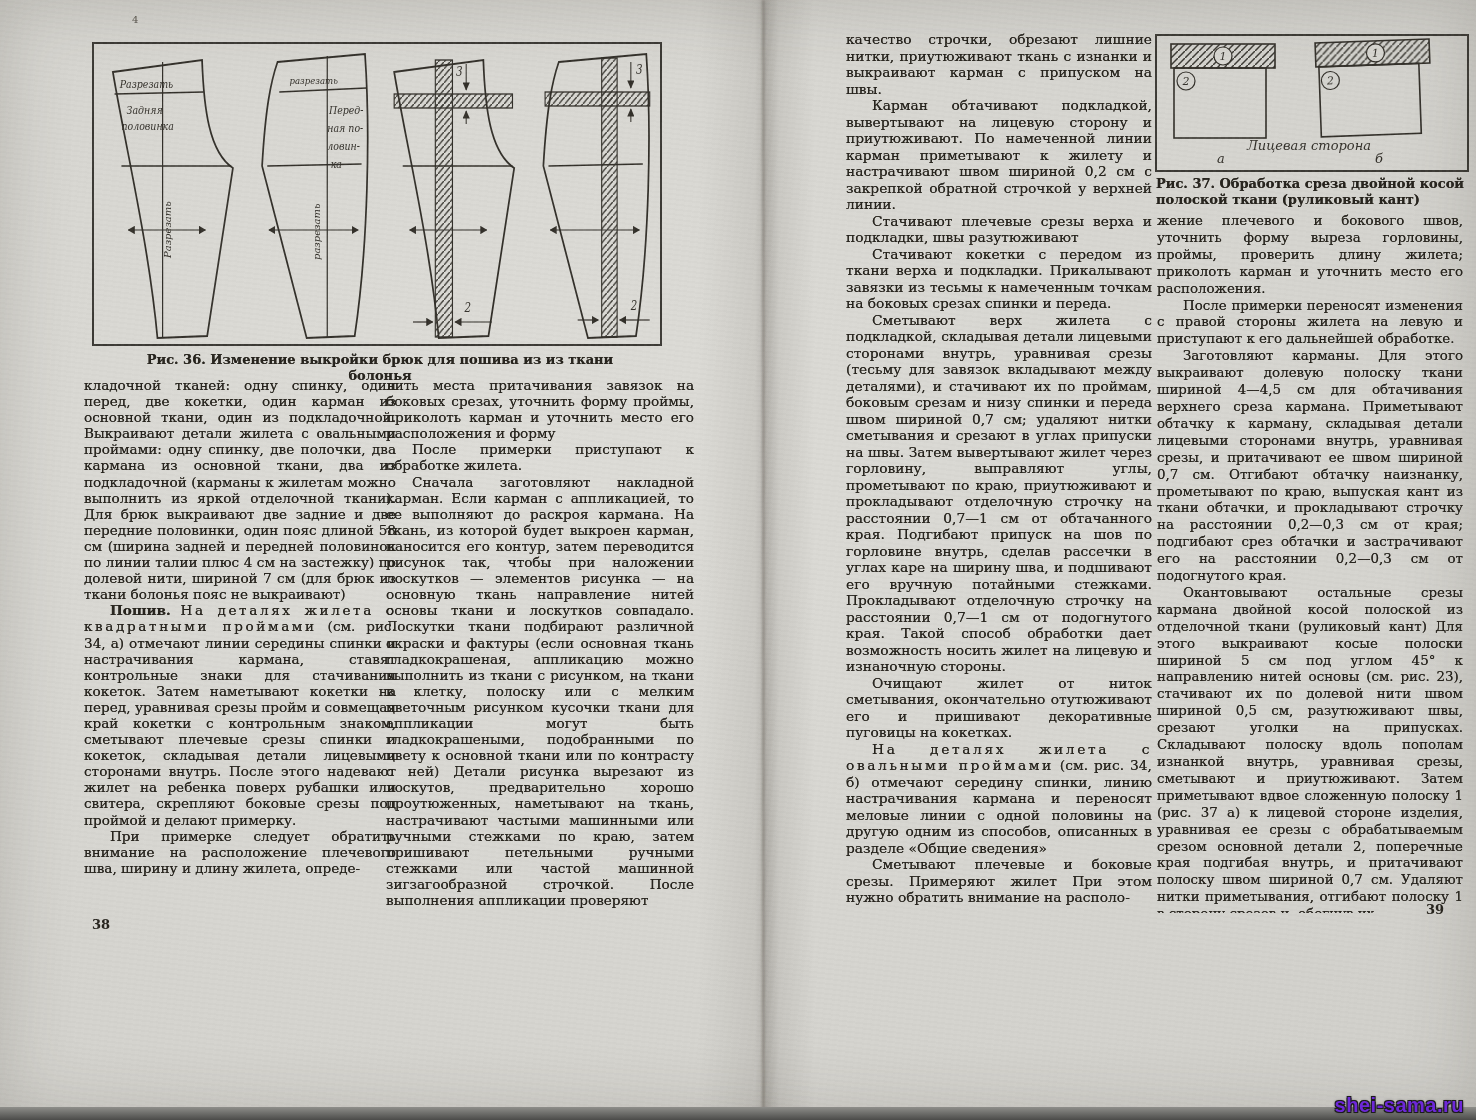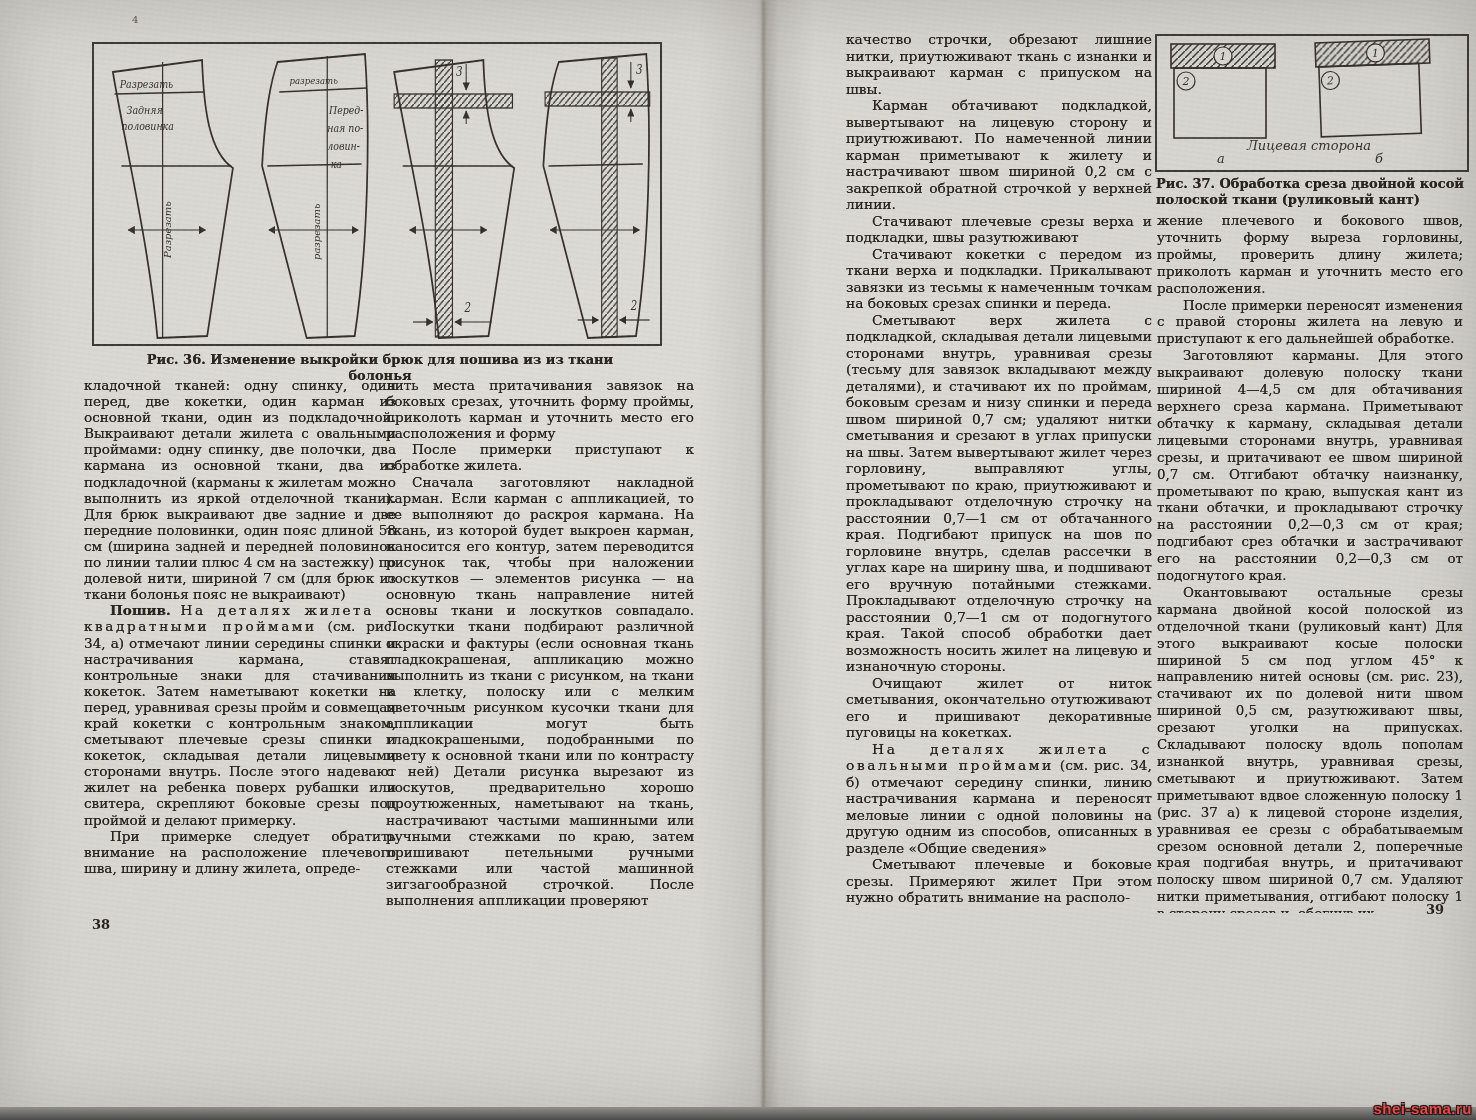--- a/index.html
+++ b/index.html
@@ -21,23 +21,23 @@
   .gutter{
     position:absolute;left:698px;top:0;width:150px;height:100%;z-index:1;
     background:linear-gradient(to right, transparent 0%, rgba(70,64,56,0.10) 38%,
       rgba(70,64,56,0.26) 46%, rgba(70,64,56,0.10) 54%, transparent 78%);
   }
   .crease{position:absolute;left:762px;top:0;width:3px;height:100%;z-index:2;
     background:rgba(62,56,48,0.30);filter:blur(1px);}
   .bottom-strip{position:absolute;left:0;bottom:0;width:100%;height:13px;z-index:7;
     background:linear-gradient(#8e8e8a,#4b4b49);}
   .watermark{
-    position:absolute;right:4px;bottom:3px;z-index:9;
-    font-family:"Liberation Sans",sans-serif;font-weight:bold;font-size:15px;
-    color:#ef4444;letter-spacing:0.5px;
+    position:absolute;right:12px;bottom:3px;z-index:9;
+    font-family:"Liberation Sans",sans-serif;font-weight:bold;font-size:20px;
+    color:#6d28d9;letter-spacing:0.5px;
     text-shadow:-1px -1px 0 #1c1c1c,1px -1px 0 #1c1c1c,-1px 1px 0 #1c1c1c,
       1px 1px 0 #1c1c1c,0 0 3px #1c1c1c;
   }
   .col{position:absolute;z-index:3;text-align:justify;overflow:hidden;}
   .col p{margin:0;text-indent:26px;
     text-shadow:0 0 0.6px rgba(40,36,28,0.85);}
   .col p.noindent{text-indent:0;}
   .lp{font-size:13.6px;line-height:16.1px;}
   .rp1{font-size:13.8px;line-height:16.5px;}
   .rp2{font-size:13.4px;line-height:16.9px;}

